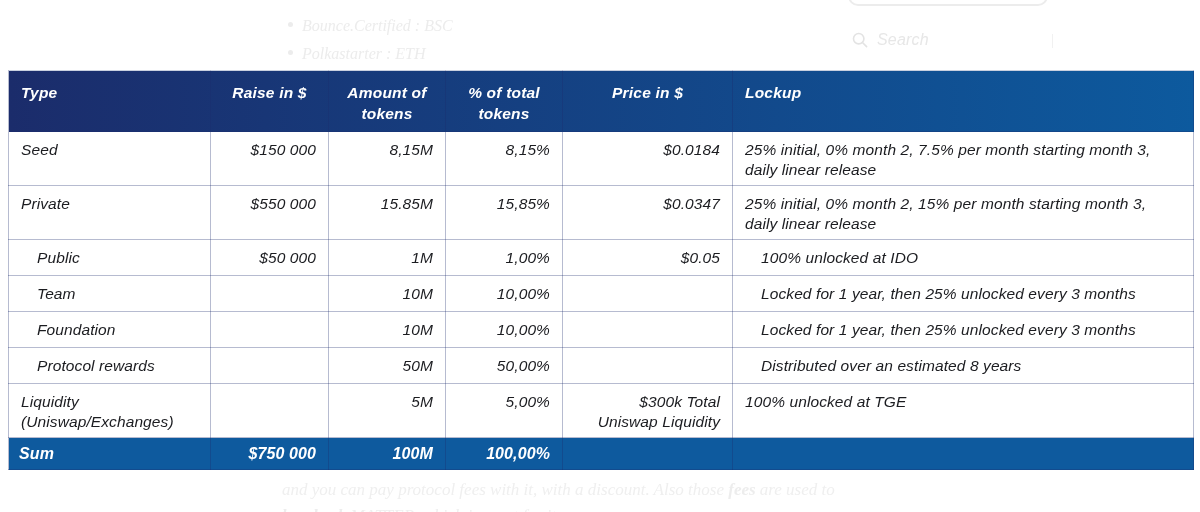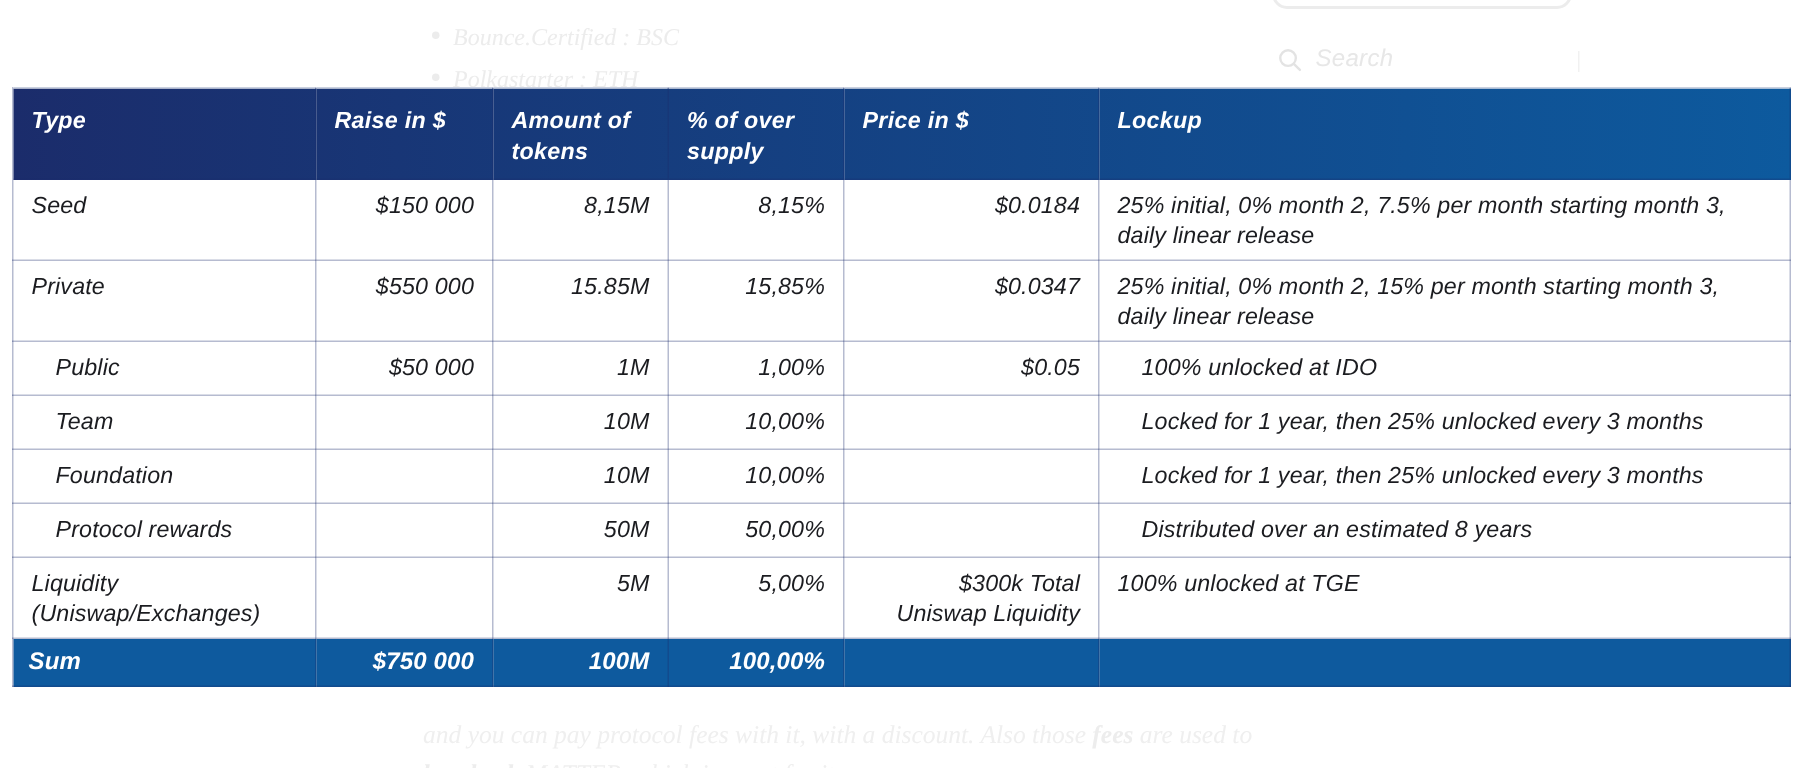--- a/index.html
+++ b/index.html
@@ -12,29 +12,29 @@
   .bullet-list { position:absolute; left:288px; top:12px; font-family:"Liberation Serif","DejaVu Serif",serif; font-size:16px; line-height:28px; color:var(--faint_text,#ececec); }
   .bullet-item { display:flex; align-items:baseline; }
   .bullet-dot { display:inline-block; width:5px; height:5px; border-radius:50%; background:var(--faint_text,#ececec); margin-right:9px; position:relative; top:-4px; flex:0 0 auto; }
   .topright-box { position:absolute; left:848px; top:-32px; width:200px; height:38px; border:2px solid #ececec; border-radius:10px; background:transparent; }
   .search-bar { position:absolute; left:852px; top:31px; display:flex; align-items:center; gap:9px; font-size:16px; color:#e7e7e7; letter-spacing:.2px; }
   .search-divider { position:absolute; left:1052px; top:34px; width:1px; height:14px; background:#f1f1f1; }
   .bottom-para { position:absolute; left:282px; top:477px; width:770px; font-family:"Liberation Serif","DejaVu Serif",serif; font-size:17px; line-height:26px; color:#efefef; }
   .bottom-para b { font-weight:700; color:#ededed; }
 
   
-  .table-wrap { position:absolute; left:8px; top:58px; width:1185px; }
+  .table-wrap { position:absolute; left:8px; top:70px; width:1185px; }
   table { width:1185px; border-collapse:collapse; table-layout:fixed; border:1px solid var(--outer_border,#c9d0df); }
   col.c0{width:202px} col.c1{width:118px} col.c2{width:117px} col.c3{width:117px} col.c4{width:170px} col.c5{width:461px}
 
   thead tr { background:linear-gradient(90deg, var(--header_left,#1b2c6b) 0%, var(--header_right,#0d5a9e) 100%); }
   th { vertical-align:top; padding:11px 12px 7px; font-size:15.5px; line-height:21px; font-weight:700;
        color:var(--header_text,#ffffff); letter-spacing:.2px; height:60px;
        border-left:1px solid var(--grid_line,rgba(27,45,110,.32)); border-right:1px solid var(--grid_line,rgba(27,45,110,.32)); }
-  th.num { text-align:left; }
+  th.num { text-align:center; }
   th.lbl { text-align:left; }
 
   td { vertical-align:top; padding:8px 12px 5px; font-size:15.5px; line-height:20px; font-weight:500;
        color:var(--body_text,#1b1c20); letter-spacing:.1px; background:#ffffff;
        border:1px solid var(--grid_line,rgba(27,45,110,.32)); }
   td.num { text-align:right; }
   tr.row-2l td { height:54px; }
   tr.row-1l td { height:36px;padding-left:28px; }
   tr.sum-row td { height:32px; background:var(--sum_bg,#0e5a9e); color:var(--header_text,#ffffff); font-weight:700; font-size:16px; padding-top:6px;padding-left:10px; }
 </style>
@@ -82,21 +82,21 @@
           <col class="c2">
           <col class="c3">
           <col class="c4">
           <col class="c5">
         </colgroup>
       <thead>
         <tr>
           <th class="lbl">Type</th>
           <th class="num">Raise in $</th>
           <th class="num">Amount of tokens</th>
-          <th class="num">% of over supply</th>
+          <th class="num">% of total tokens</th>
           <th class="num">Price in $</th>
           <th class="lbl">Lockup</th>
         </tr>
       </thead>
       <tbody>
         <tr class="row-2l">
           <td>Seed</td>
           <td class="num">$150 000</td>
           <td class="num">8,15M</td>
           <td class="num">8,15%</td>

